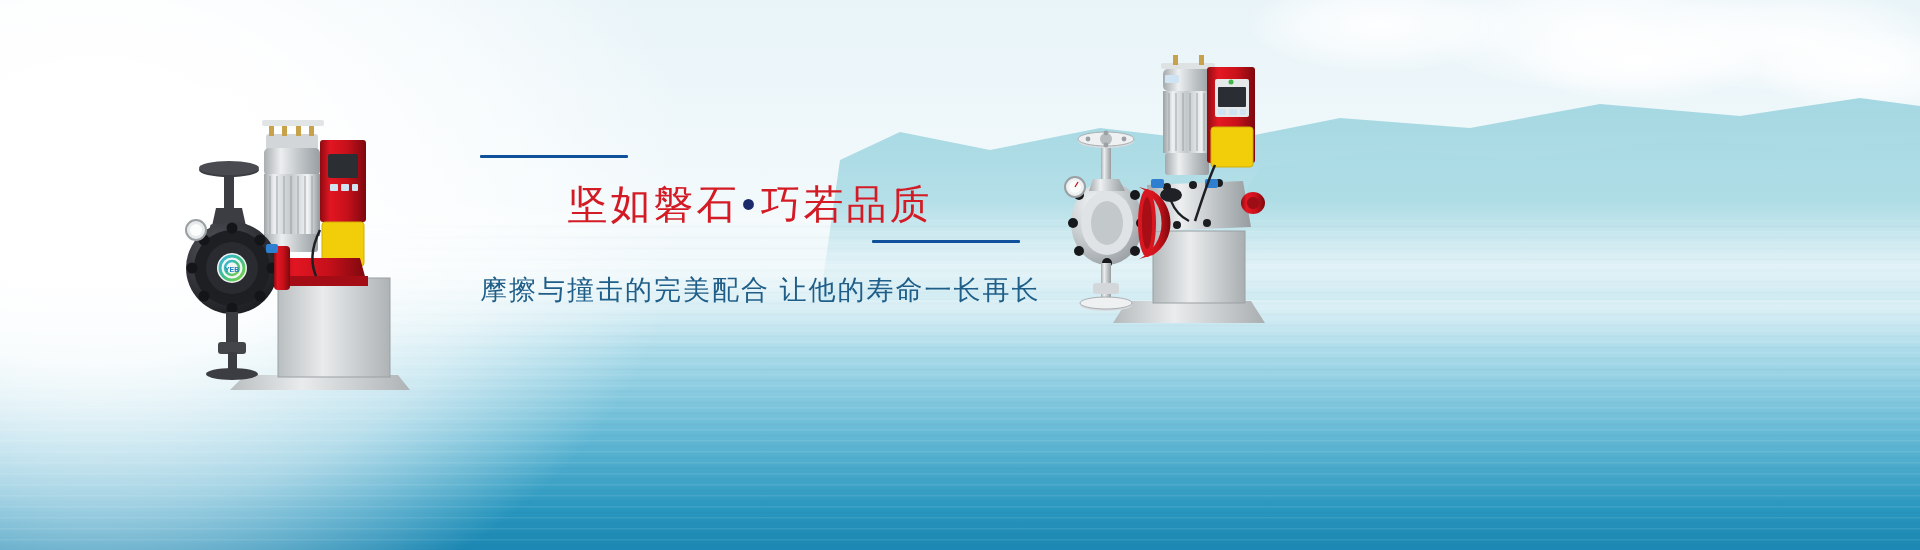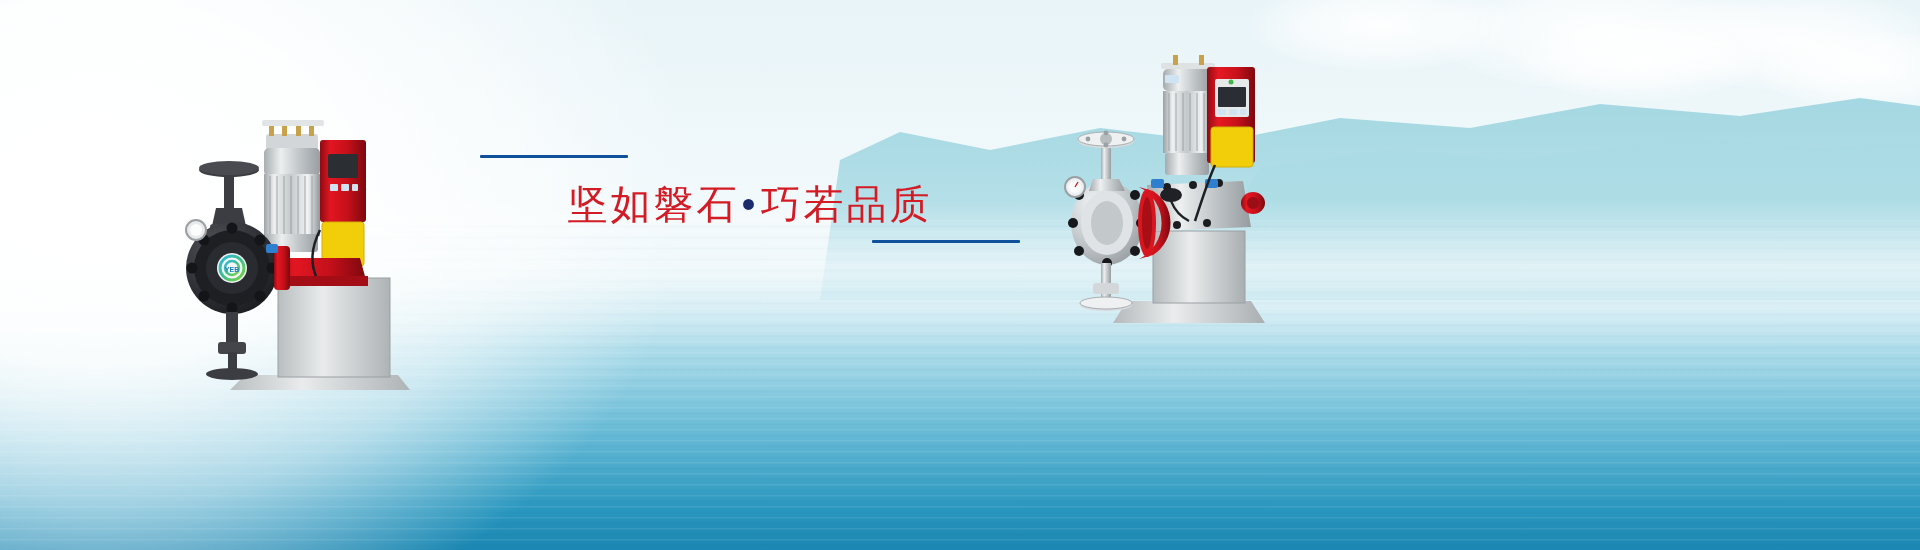--- a/index.html
+++ b/index.html
@@ -382,15 +382,16 @@
 
   <div class="copy">
     <div class="rule rule-top"></div>
 
     <div class="headline">
       <span class="red">坚如磐石</span><span class="dot">•</span><span class="red">巧若品质</span>
     </div>
 
     <div class="rule rule-bottom"></div>
 
+    <div class="subline">摩擦与撞击的完美配合  让他的寿命一长再长</div>
   </div>
 
 </div>
 
 </body></html>

